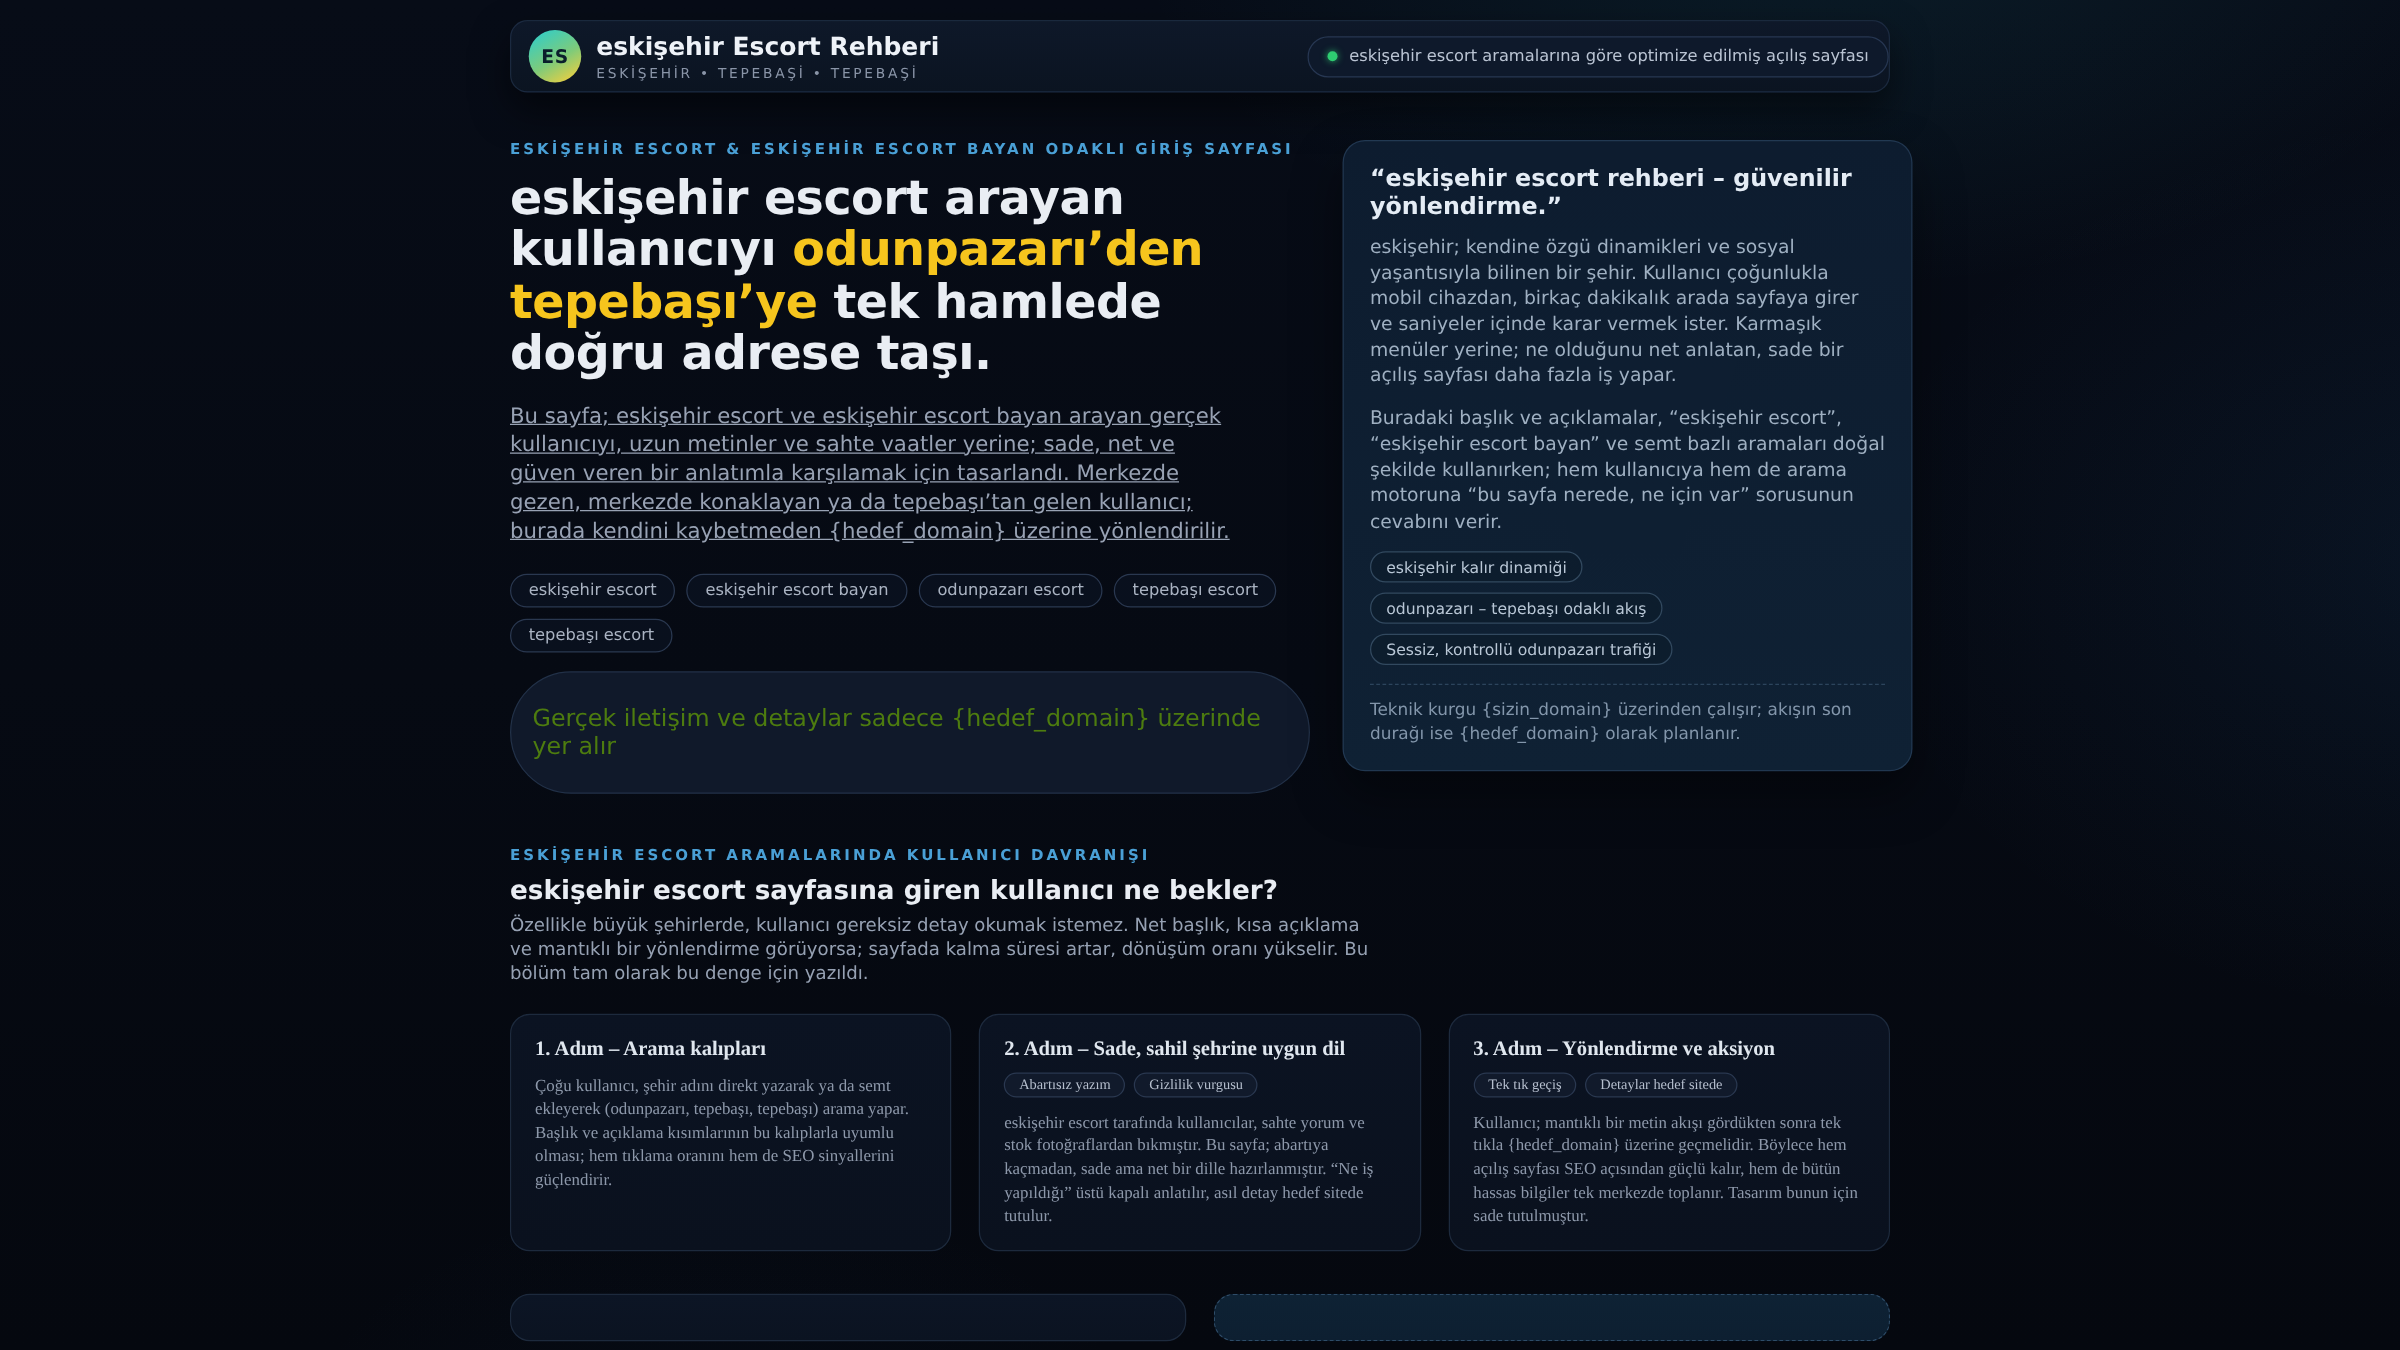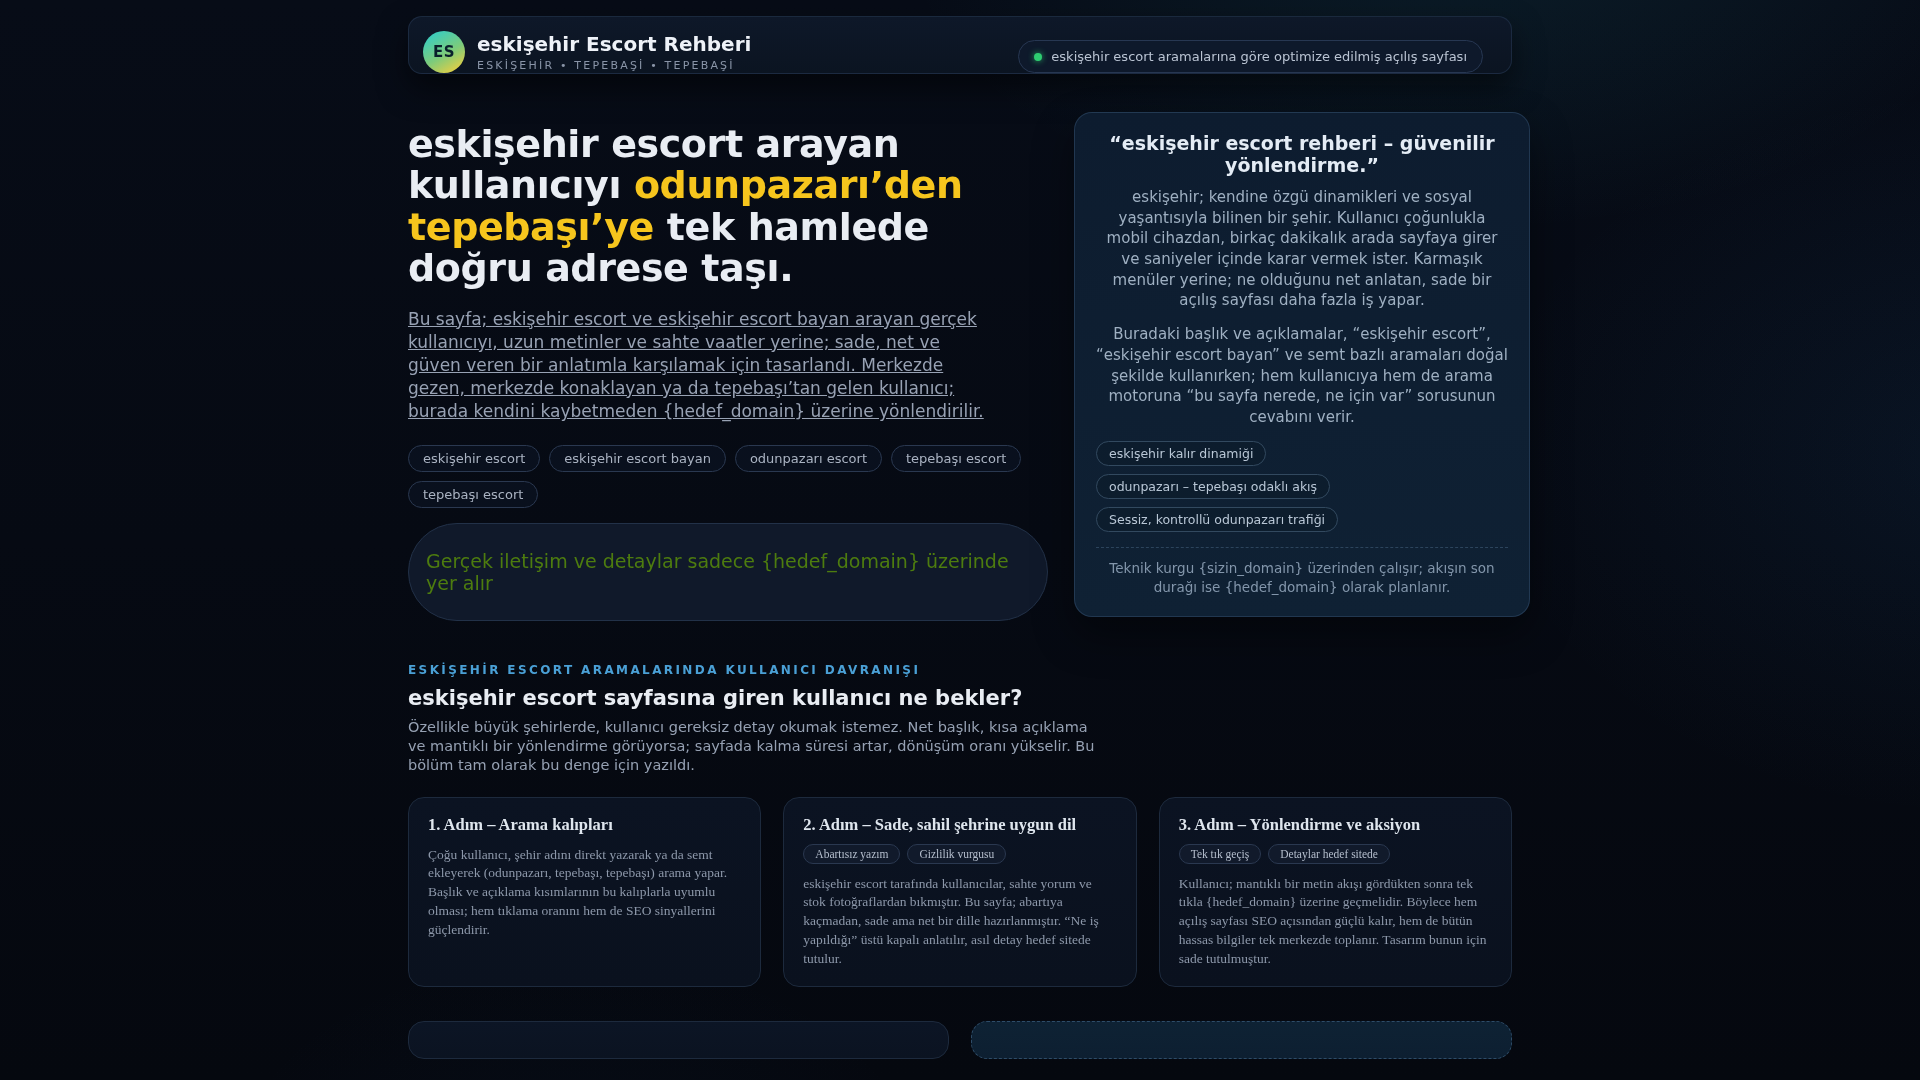--- a/index.html
+++ b/index.html
@@ -19,22 +19,22 @@
       linear-gradient(180deg,#070c17 0%,#05080f 100%);
   }
   .container { width:1104px; margin:0 auto; }
 
   
   .topbar {
     margin-top:16px; height:58px; border-radius:14px;
     background:linear-gradient(180deg,#0e1829 0%,#0b1421 100%);
     border:1px solid rgba(40,58,86,0.55);
     box-shadow:0 14px 30px rgba(0,0,0,0.5);
-    display:flex; align-items:flex-end; justify-content:space-between;
-    padding:0 28px 0 14px;
+    display:flex; align-items:center; justify-content:space-between;
+    padding:0 0 0 14px;
   }
   .brand { display:flex; align-items:center; gap:12px; }
   .logo {
     width:42px; height:42px; border-radius:50%;
     background:linear-gradient(150deg,#37cdc2 10%,#7ecb7a 55%,#f4cf3d 95%);
     display:flex; align-items:center; justify-content:center;
     color:#0a1f2c; font-weight:bold; font-size:15px; letter-spacing:0.5px;
   }
   .brand-title { font-size:20px; font-weight:bold; color:#eef2f8; line-height:1.15; }
   .brand-sub { font-size:11px; letter-spacing:2.2px; color:#8a95a8; margin-top:3px; }
@@ -84,21 +84,20 @@
     font-size:19px; color:#4d7c0f;
   }
 
   
   .side-card {
     align-self:start;
     background:linear-gradient(180deg,#0d1c2f 0%,#0f2134 100%);
     border:1px solid rgba(46,74,104,0.6);
     border-radius:18px; padding:19px 21px;
     box-shadow:0 18px 40px rgba(0,0,0,0.4);
-    text-align:center;
   }
   .side-title { font-size:19px; font-weight:bold; color:#e4ecf5; margin-bottom:11px; }
   .side-p { font-size:15px; line-height:1.38; color:#9fb0c2; margin-bottom:13px; }
   .side-pills { display:flex; flex-wrap:wrap; gap:8px; }
   .side-pill {
     padding:4px 12px; border-radius:999px;
     border:1px solid #32495f; font-size:12.5px; color:#b9c7d6;
     background:rgba(10,24,38,0.4);
   }
   .side-divider { border:none; border-top:1px dashed #2c445c; margin:15px 0 11px; }
@@ -151,20 +150,21 @@
         </div>
       </div>
       <div class="top-badge">
         <span class="dot"></span>
         <span>eskişehir escort aramalarına göre optimize edilmiş açılış sayfası</span>
       </div>
     </header>
 
     <section class="hero">
       <div class="hero-left">
+        <div class="kicker">ESKİŞEHİR ESCORT &amp; ESKİŞEHİR ESCORT BAYAN ODAKLI GİRİŞ SAYFASI</div>
         <h1 class="hero-title"><span>eskişehir escort arayan kullanıcıyı</span> <span class="hl">odunpazarı’den tepebaşı’ye</span> <span>tek hamlede doğru adrese taşı.</span></h1>
         <p class="lead">Bu sayfa; eskişehir escort ve eskişehir escort bayan arayan gerçek kullanıcıyı, uzun metinler ve sahte vaatler yerine; sade, net ve güven veren bir anlatımla karşılamak için tasarlandı. Merkezde gezen, merkezde konaklayan ya da tepebaşı’tan gelen kullanıcı; burada kendini kaybetmeden {hedef_domain} üzerine yönlendirilir.</p>
 
         <div class="tags">
           <span class="tag">eskişehir escort</span>
           <span class="tag">eskişehir escort bayan</span>
           <span class="tag">odunpazarı escort</span>
           <span class="tag">tepebaşı escort</span>
           <span class="tag">tepebaşı escort</span>
         </div>

